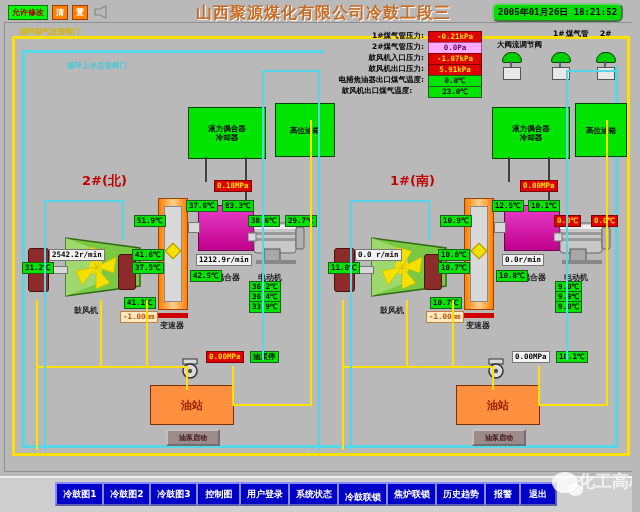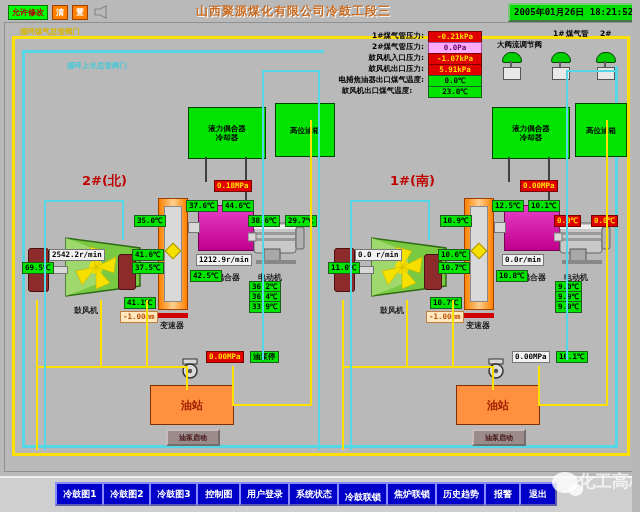--- a/index.html
+++ b/index.html
@@ -6,21 +6,21 @@
   body{font-family:"DejaVu Sans","Liberation Sans",sans-serif;}
   #screen{position:relative;width:632px;height:512px;background:#b9b9b9;overflow:hidden;}
 
   
   .ab{position:absolute;box-sizing:border-box;}
 
   
   .hdr-btn{font-size:8px;line-height:11px;padding:1px 3px;border:1px solid #6b6b00;color:#b00000;font-weight:bold;white-space:nowrap;}
   .hdr-green{background:#00ff00;border:1px solid #007700;}
   .hdr-orange{background:#ff7f00;border:1px solid #a04000;color:#ffffff;}
-  .title{font-size:12px;font-weight:bold;color:#c86a20;letter-spacing:1px;white-space:nowrap;
+  .title{font-size:16px;font-weight:bold;color:#c86a20;letter-spacing:1px;white-space:nowrap;
          text-shadow:1px 1px 0 #ffffff;}
   .clock{background:#00e000;border:2px outset #79c879;color:#000000;font-size:9px;font-weight:bold;
          padding:1px 4px;white-space:nowrap;font-family:"DejaVu Sans Mono","Liberation Mono",monospace;}
 
   
   .pipe{position:absolute;}
   .pipe.y{background:#ffe000;}
   .pipe.c{background:#55d7e8;}
   .pipe.k{background:#404040;}
 
@@ -73,21 +73,21 @@
 
   <div class="ab hdr-btn hdr-green" style="left:8px;top:5px;">允许修改</div>
   <div class="ab hdr-btn hdr-orange" style="left:52px;top:5px;">清</div>
   <div class="ab hdr-btn hdr-orange" style="left:72px;top:5px;">置</div>
   <div class="ab" style="left:94px;top:4px;">
     <svg width="20" height="14" viewBox="0 0 20 14">
         <polygon points="1,4 6,4 12,1 12,13 6,10 1,10" fill="none" stroke="#888" stroke-width="1.2"></polygon>
       </svg>
   </div>
   <div class="ab title" style="left:196px;top:3px;">山西聚源煤化有限公司冷鼓工段三</div>
-  <div class="ab clock" style="left:508px;top:3px;">2005年01月26日 18:21:52</div>
+  <div class="ab clock" style="left:492px;top:3px;border-radius:6px;">2005年01月26日 18:21:52</div>
 
   <div class="frame" style="left:4px;top:22px;width:632px;height:448px;"></div>
 
   <div class="pipe y ab" style="left:12px;top:36px;width:618px;height:3px;"></div>
   <div class="pipe y ab" style="left:12px;top:36px;width:3px;height:420px;"></div>
   <div class="pipe y ab" style="left:627px;top:36px;width:3px;height:420px;"></div>
   <div class="pipe y ab" style="left:12px;top:453px;width:618px;height:3px;"></div>
   <div class="ab" style="left:20px;top:27px;font-size:7.5px;font-weight:bold;color:#d8b400;">循环煤气总管阀门</div>
 
   <div class="pipe c ab" style="left:22px;top:50px;width:302px;height:3px;"></div>
@@ -268,26 +268,26 @@
   <div class="ab" style="left:486px;top:358px;">
     <svg width="22" height="22" viewBox="0 0 22 22">
       <rect x="3" y="1" width="14" height="5" fill="#d8d8d8" stroke="#333"></rect>
       <circle cx="10" cy="13" r="7" fill="#dcdcdc" stroke="#333" stroke-width="1.5"></circle>
       <circle cx="10" cy="13" r="2.2" fill="#555"></circle>
     </svg>
   </div>
 
   <div id="tags">
       <div class="tag r" style="left: 214px; top: 180px;">0.18MPa</div>
-      <div class="tag g" style="left: 134px; top: 215px;">35.0℃</div>
+      <div class="tag g" style="left: 134px; top: 215px;">51.9℃</div>
       <div class="tag g" style="left: 186px; top: 200px;">37.6℃</div>
-      <div class="tag g" style="left: 222px; top: 200px;">44.6℃</div>
+      <div class="tag g" style="left: 222px; top: 200px;">83.3℃</div>
       <div class="tag g" style="left: 248px; top: 215px;">38.6℃</div>
       <div class="tag g" style="left: 285px; top: 215px;">29.7℃</div>
-      <div class="tag g" style="left: 22px; top: 262px;">69.5℃</div>
+      <div class="tag g" style="left: 22px; top: 262px;">31.2℃</div>
       <div class="tag w" style="left: 49px; top: 249px;">2542.2r/min</div>
       <div class="tag g" style="left: 132px; top: 249px;">41.6℃</div>
       <div class="tag g" style="left: 132px; top: 262px;">37.5℃</div>
       <div class="tag g" style="left: 190px; top: 270px;">42.5℃</div>
       <div class="tag g" style="left: 124px; top: 297px;">41.1℃</div>
       <div class="tag w" style="left: 196px; top: 254px;">1212.9r/min</div>
       <div class="tag o" style="left: 120px; top: 311px;">-1.00mm</div>
       <div class="tag g" style="left: 249px; top: 281px;">36.2℃</div>
       <div class="tag g" style="left: 249px; top: 291px;">36.4℃</div>
       <div class="tag g" style="left: 249px; top: 301px;">33.9℃</div>

